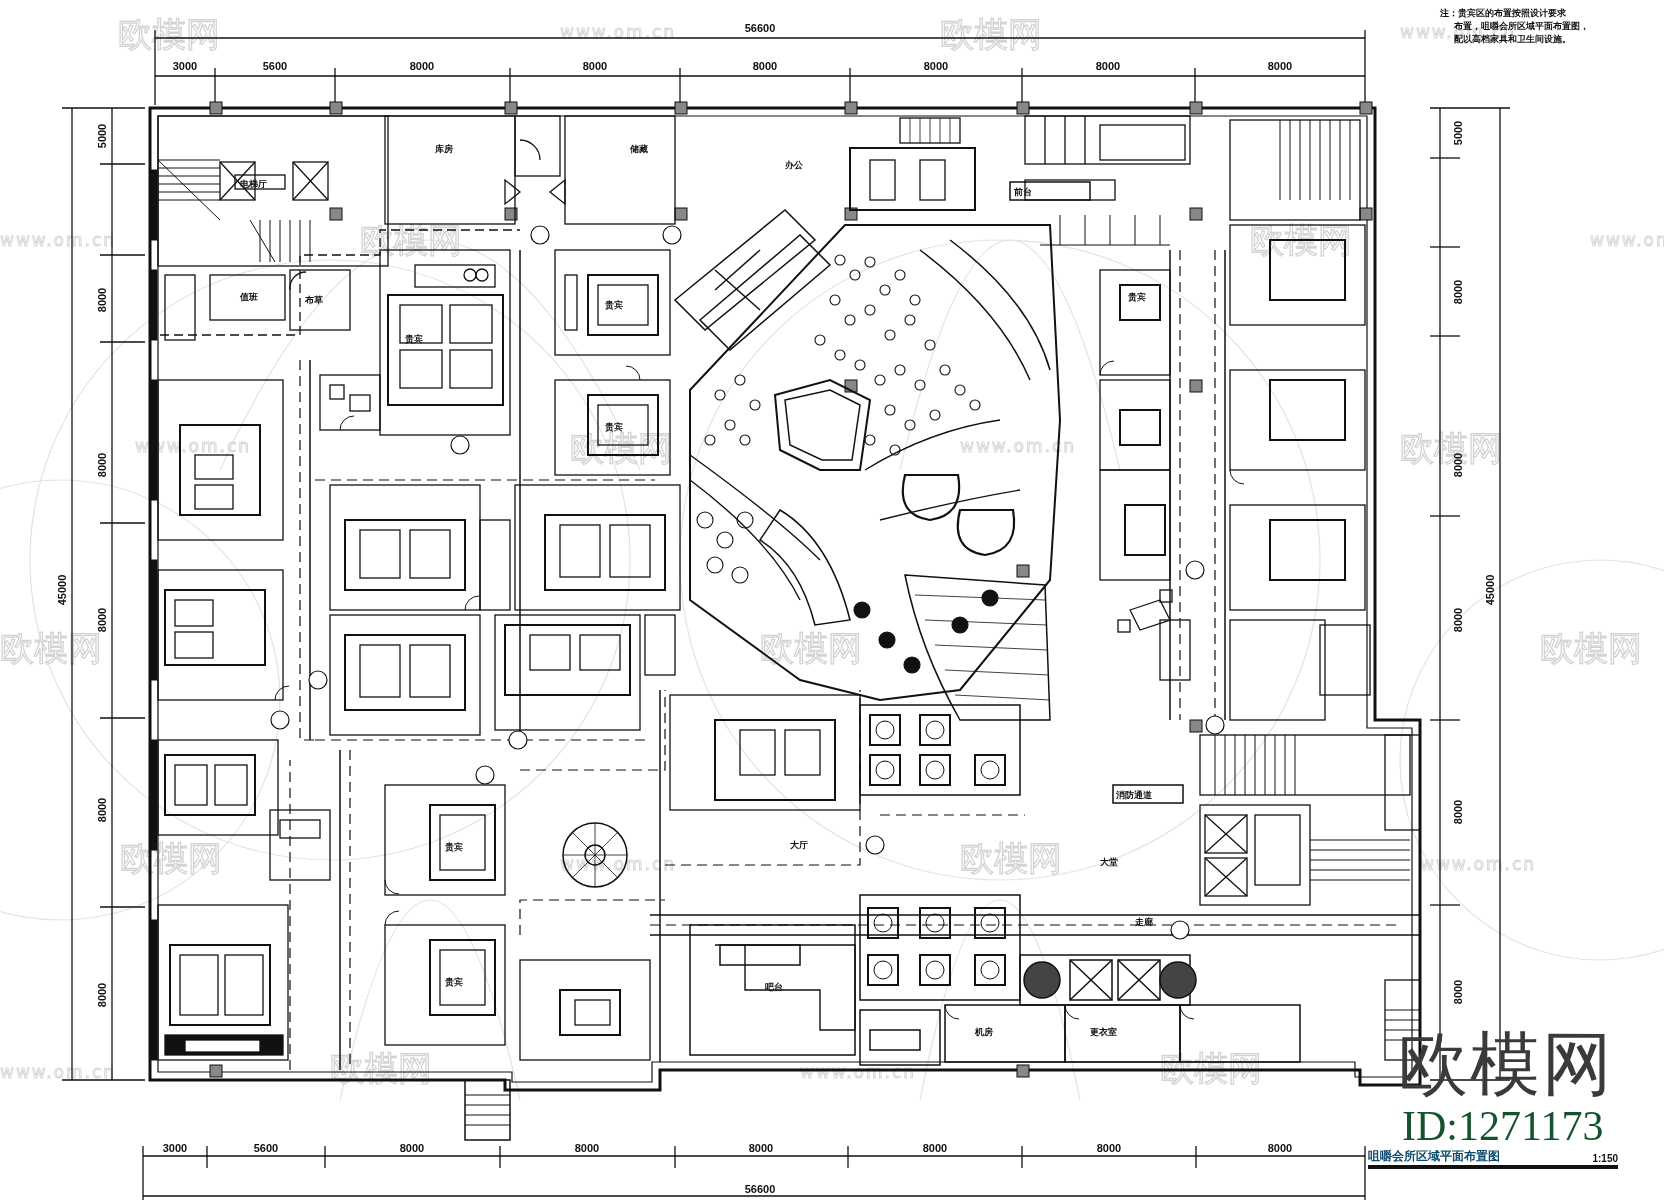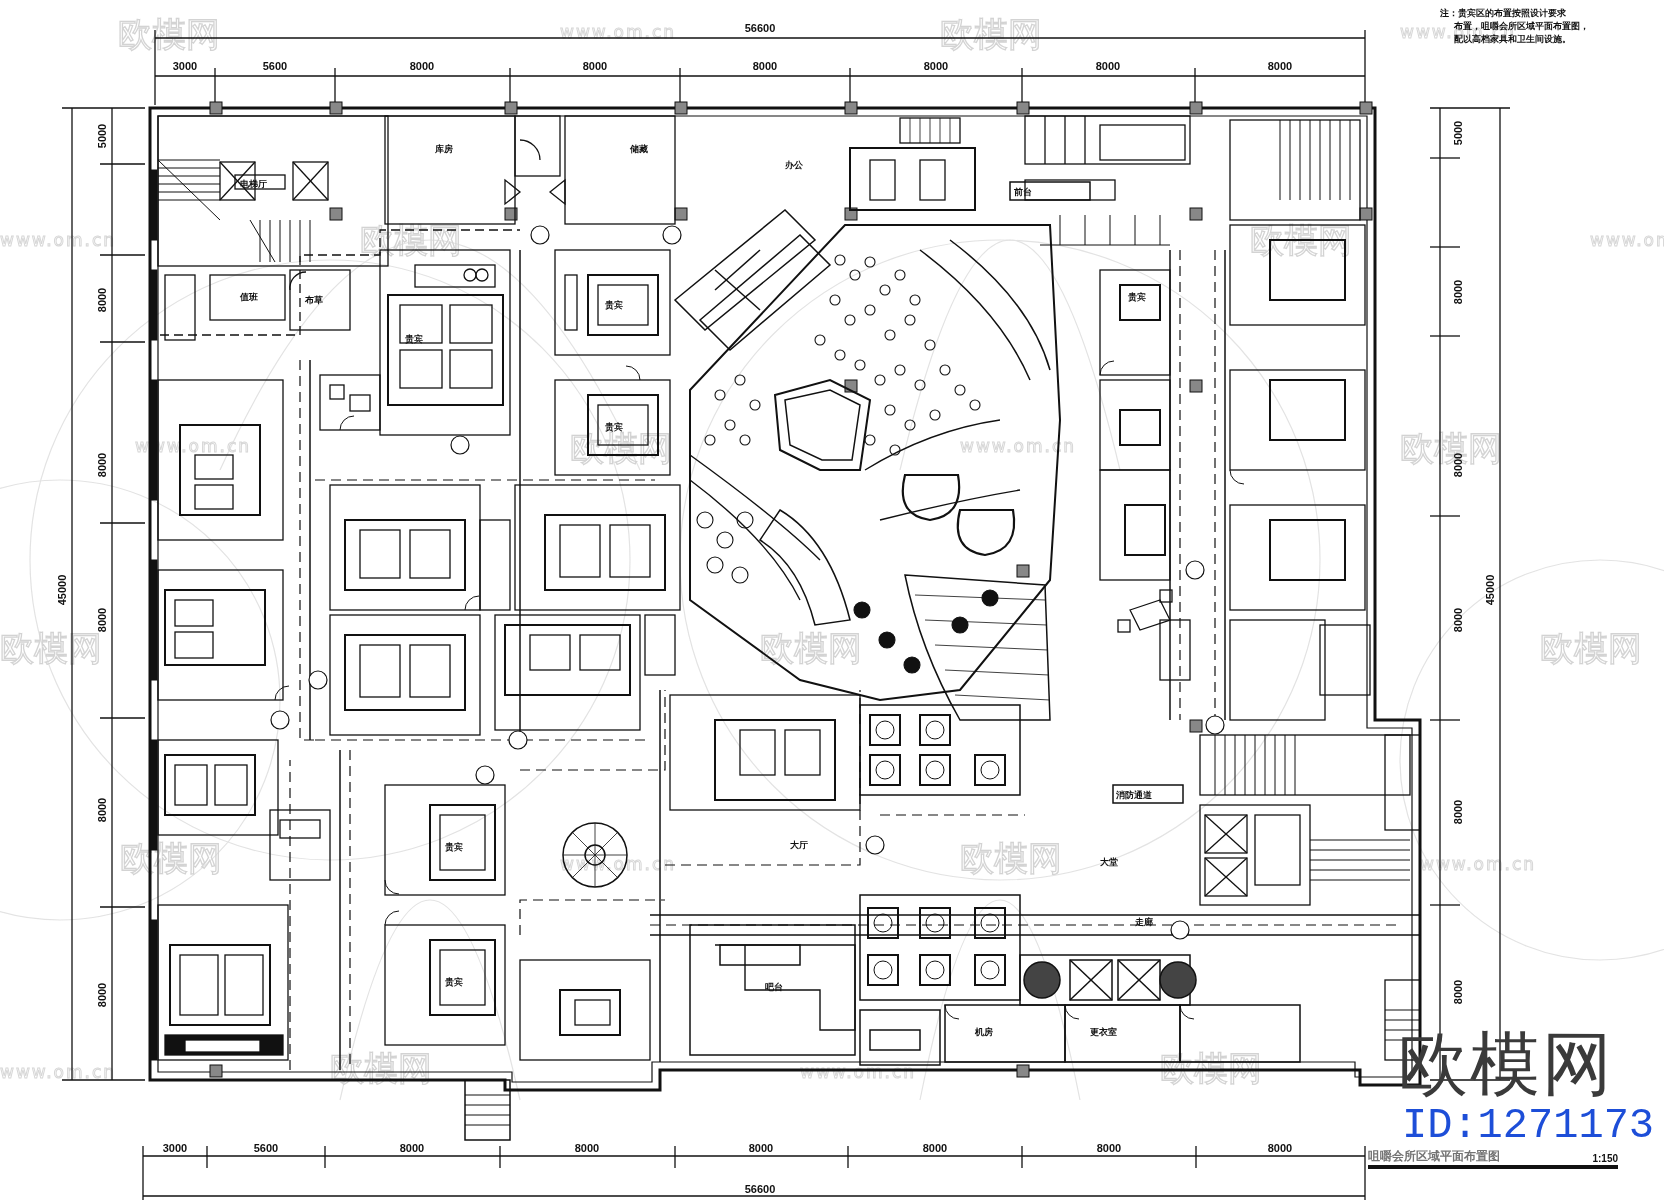--- a/index.html
+++ b/index.html
@@ -6,23 +6,23 @@
   body{width:1664px;height:1200px;overflow:hidden;position:relative;font-family:"Liberation Sans",sans-serif;}
   #plan{position:absolute;left:0;top:0;width:1664px;height:1200px;}
   .dim-text{font-family:"Liberation Sans",sans-serif;font-size:11px;font-weight:bold;fill:#111;}
   .wm{font-family:"DejaVu Sans",sans-serif;font-size:34px;fill:none;stroke:#cfcfcf;stroke-width:1.3;}
   .wm-url{font-family:"DejaVu Sans",sans-serif;font-size:17px;fill:none;stroke:#d2d2d2;stroke-width:1;letter-spacing:2px;}
   .note{position:absolute;left:1440px;top:8px;width:160px;font-size:9px;font-weight:bold;line-height:13px;color:#111;font-family:Liberation Mono, monospace;}
   .note div{white-space:nowrap;}
   .note .l2{padding-left:14px;}
   .note .l3{padding-left:14px;}
   .brand{position:absolute;left:1398px;top:1028px;font-family:"DejaVu Sans",sans-serif;font-size:70px;color:#3a3a3a;letter-spacing:2px;line-height:72px;}
-  .brand-id{position:absolute;left:1402px;top:1104px;font-family:Liberation Mono, monospace;font-size:42px;color:#1d4ed8;line-height:44px;}
+  .brand-id{position:absolute;left:1402px;top:1104px;font-family:Liberation Serif, serif;font-size:42px;color:#14532d;line-height:44px;}
   .title-block{position:absolute;left:1368px;top:1148px;width:250px;height:24px;}
-  .title-text{position:absolute;left:0;top:0;font-size:12px;font-weight:bold;color:#737373;font-family:Liberation Sans, sans-serif;}
+  .title-text{position:absolute;left:0;top:0;font-size:12px;font-weight:bold;color:#0c4a6e;font-family:Liberation Sans, sans-serif;}
   .scale-text{position:absolute;right:0;top:5px;font-size:10px;font-weight:bold;color:#111;}
   .title-bar{position:absolute;left:0;top:17px;width:250px;height:4px;background:#111;}
   .room-label{font-family:"DejaVu Sans",sans-serif;font-size:9px;font-weight:bold;fill:#111;}
 </style>
 </head>
 <body>
 
 <svg id="plan" viewBox="0 0 1664 1200" xmlns="http://www.w3.org/2000/svg">
 
   <g opacity="0.9">

